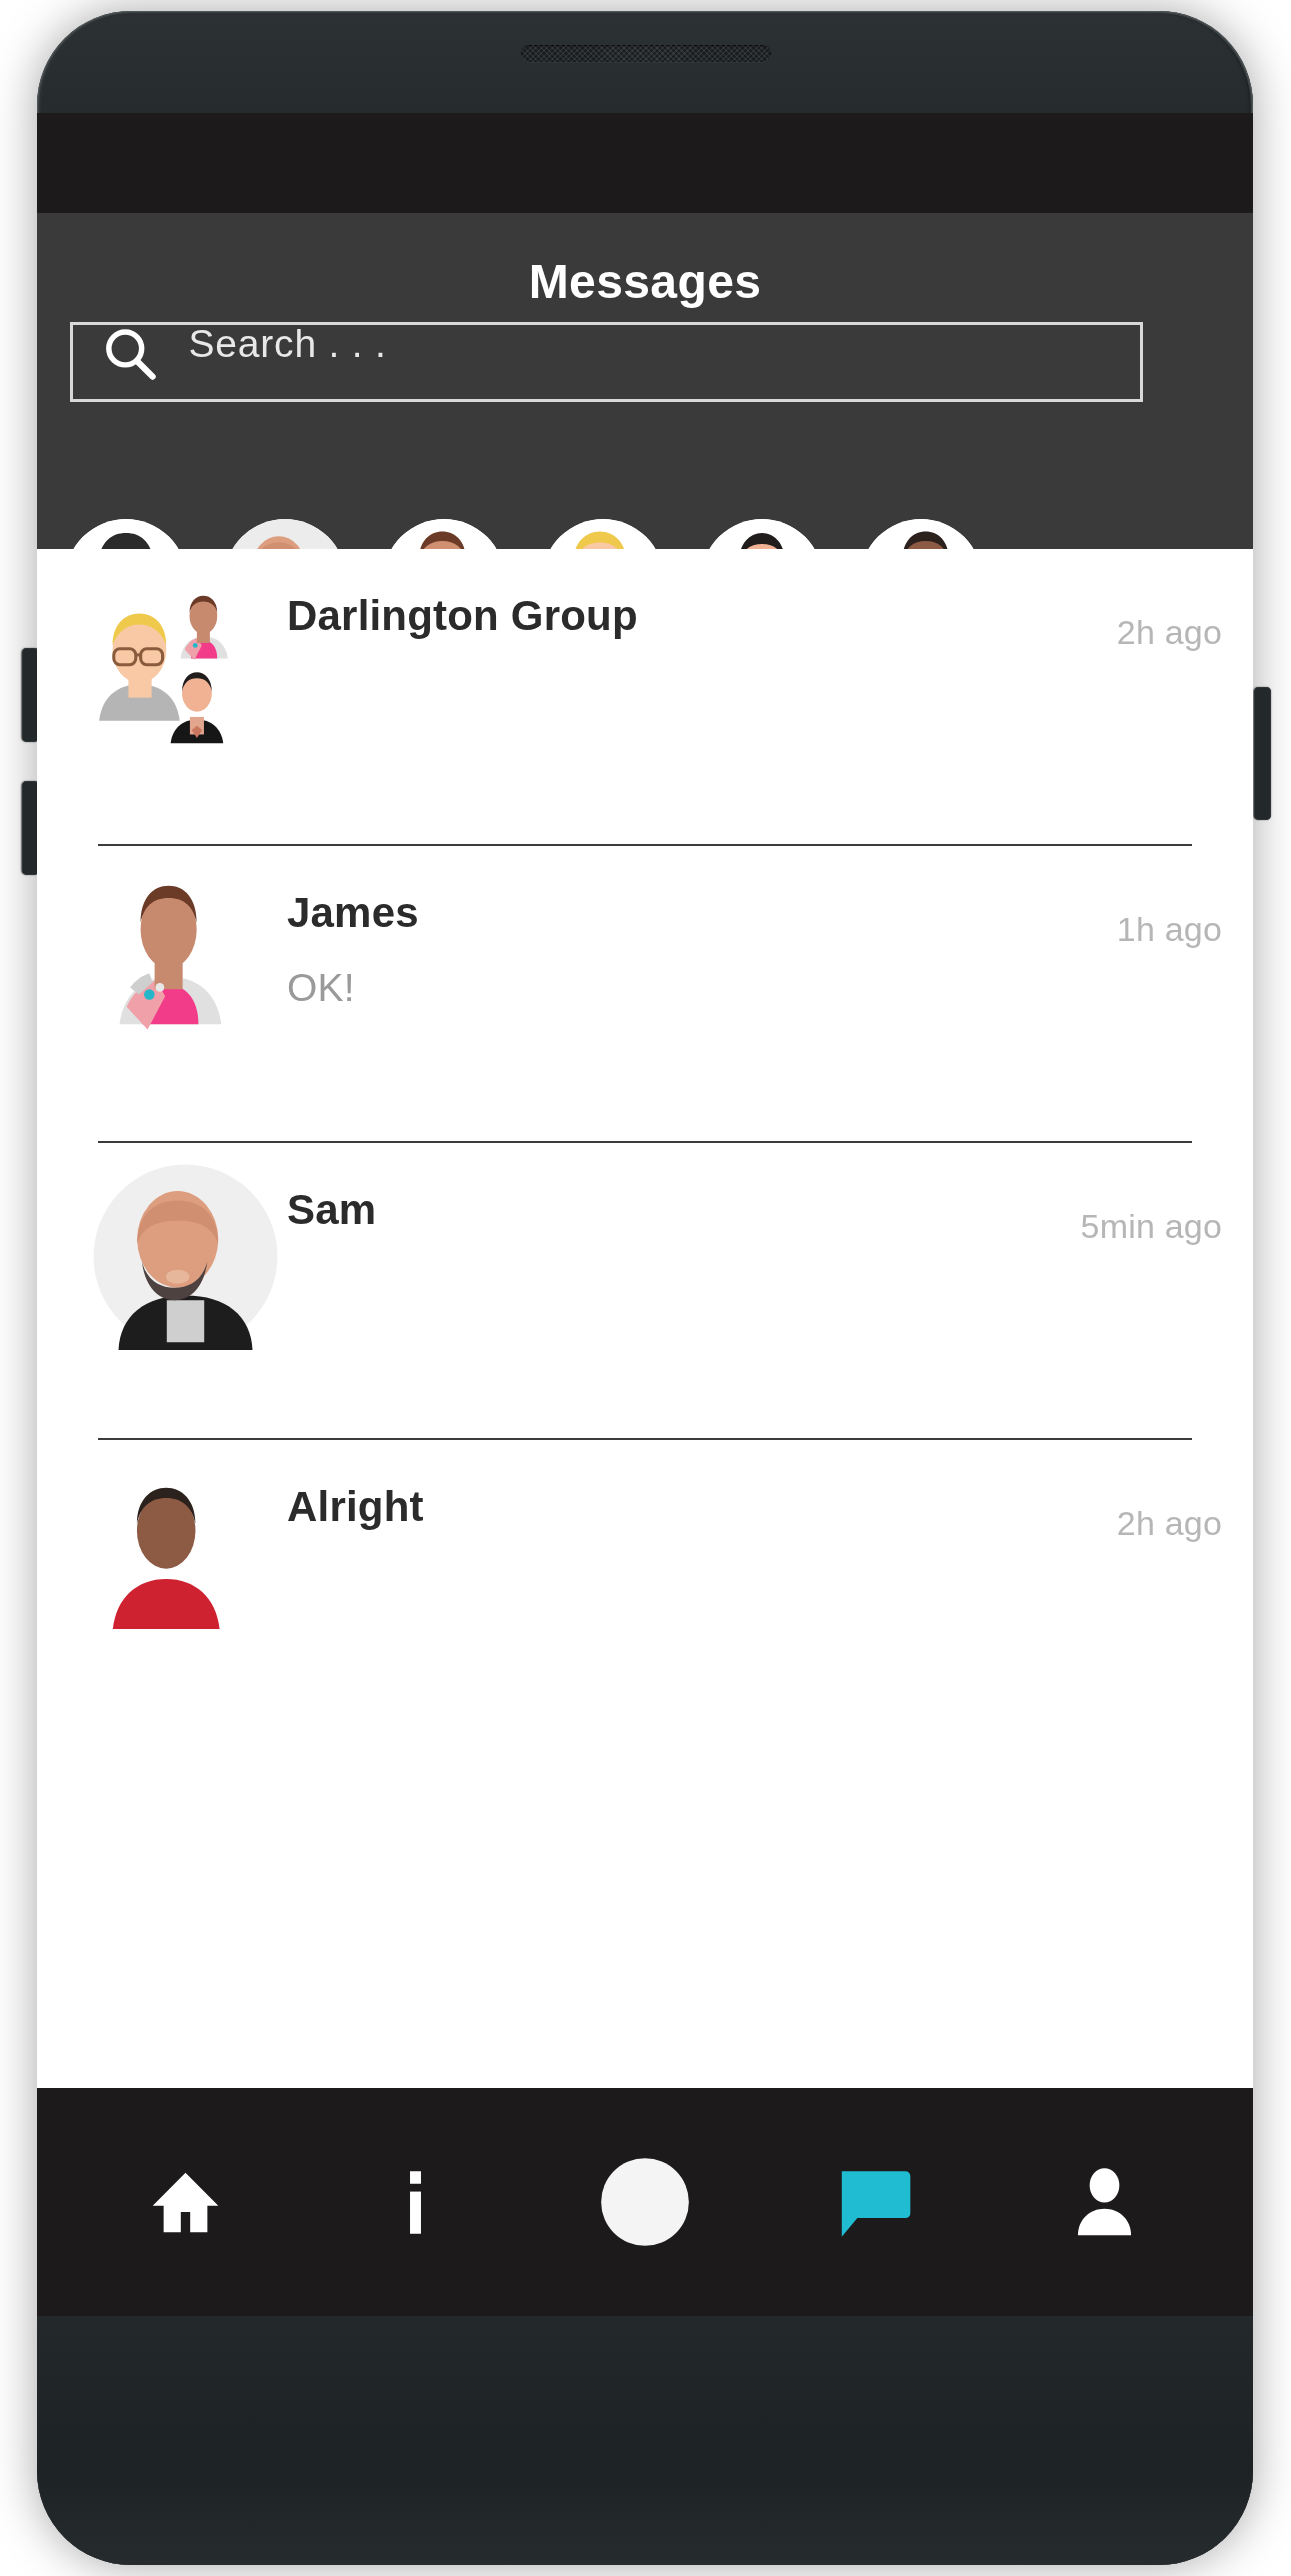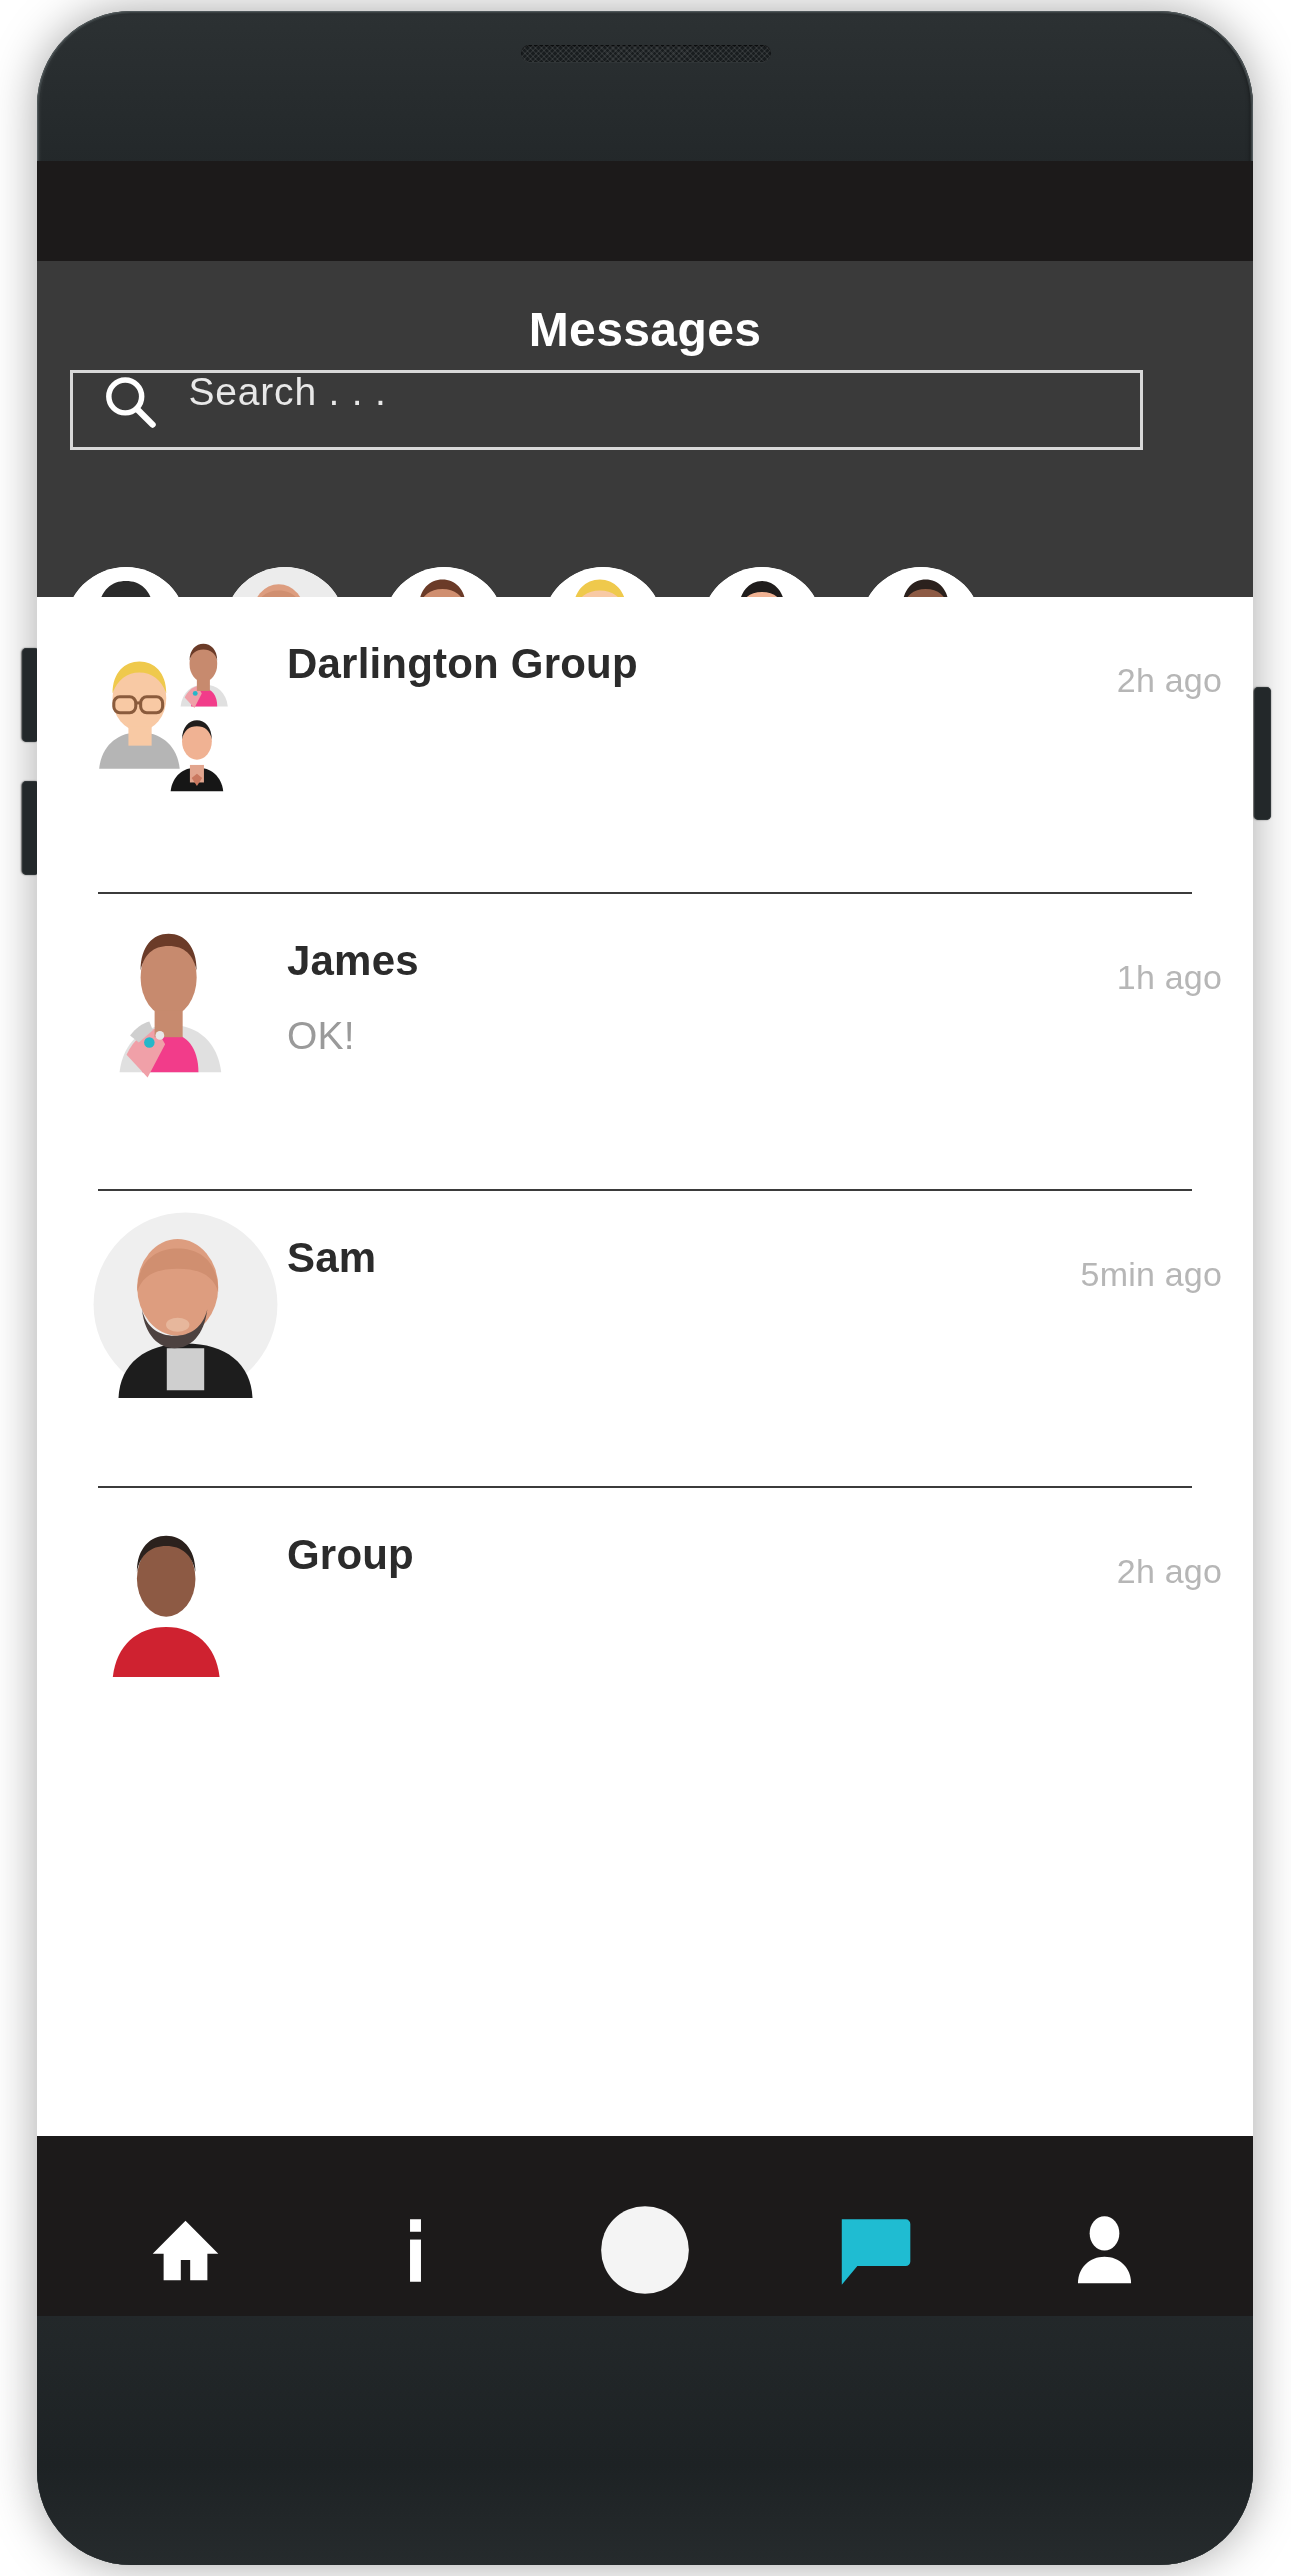--- a/index.html
+++ b/index.html
@@ -54,21 +54,20 @@
       repeating-linear-gradient(-45deg, rgba(255,255,255,.07) 0 1.6px, transparent 1.6px 3.9px);
   }
 
   
   #screen{
     position:absolute;
     left:37px; top:113px;
     width:1216px; height:2203px;
     background:#ffffff;
     overflow:hidden;
-    margin-top:48px;
   }
 
   
   #status-bar{
     position:absolute; left:0; top:0; width:100%; height:100px;
     background:#1c1a1a;
   }
 
   
   #app-header{
@@ -383,21 +382,21 @@
       <div class="conv-avatar">
         <svg viewBox="0 0 230 230" width="180" height="180">
           <g transform="translate(20,14) scale(1.1)">
             <path d="M6 180c4-36 28-58 62-58s58 22 62 58z" fill="#cf2230"></path>
             <ellipse cx="68" cy="66" rx="34" ry="44" fill="#8d5a44"></ellipse>
             <path d="M34 58c0-28 16-42 34-42s34 14 34 42c-4-20-16-30-34-30s-30 10-34 30z" fill="#2b211d"></path>
           </g>
         </svg>
       </div>
       <div class="conv-body">
-        <div class="conv-name">Group</div>
+        <div class="conv-name">Alright</div>
         <div class="conv-preview"></div>
       </div>
       <div class="conv-time">2h ago</div>
     </div>
 
   </div>
 
   <div id="bottom-nav">
 
     <div class="nav-item">

